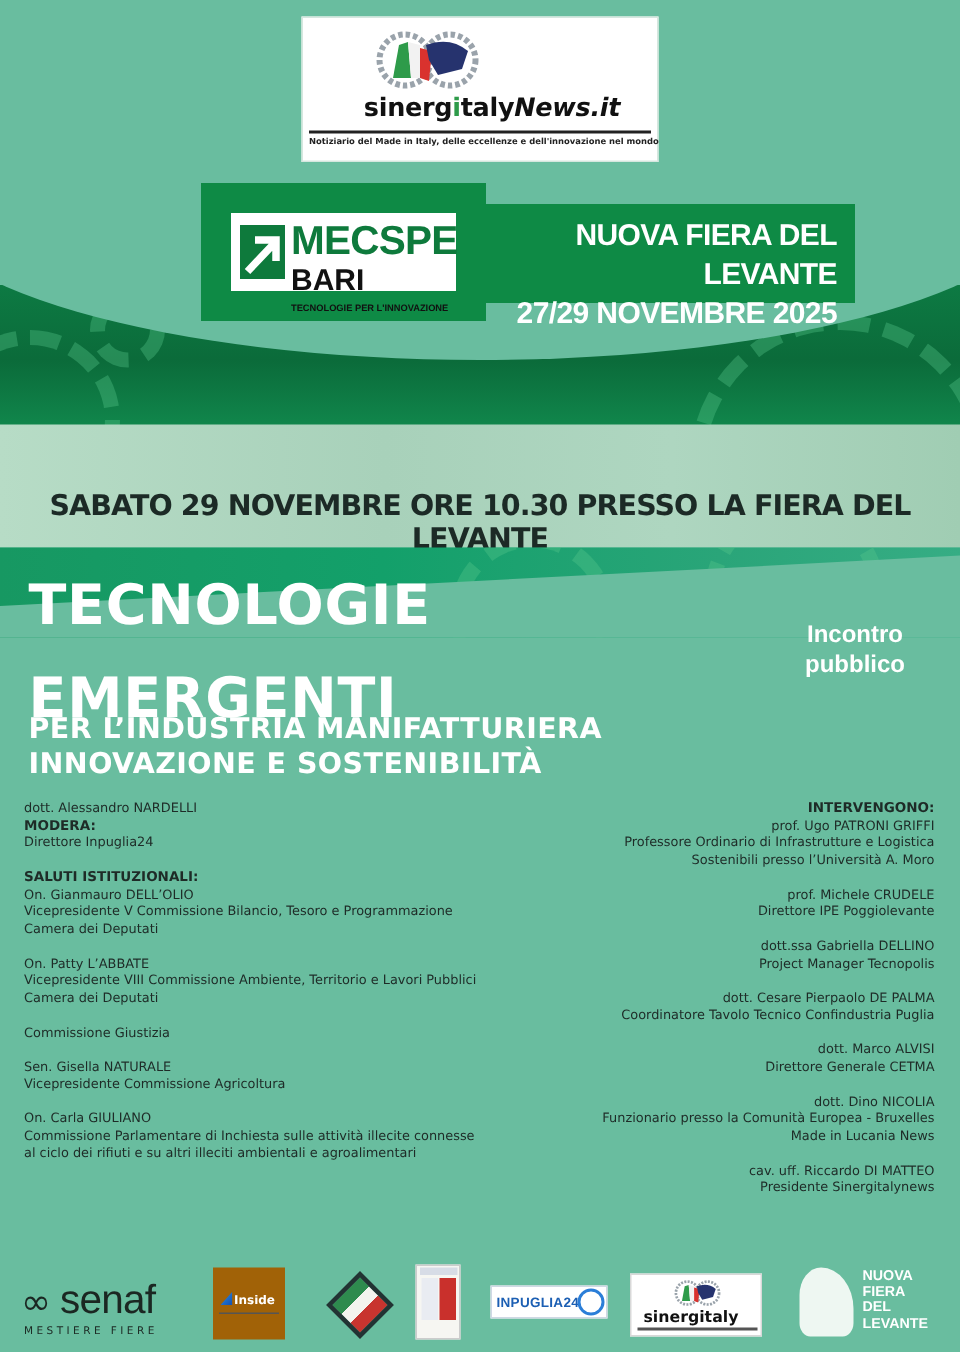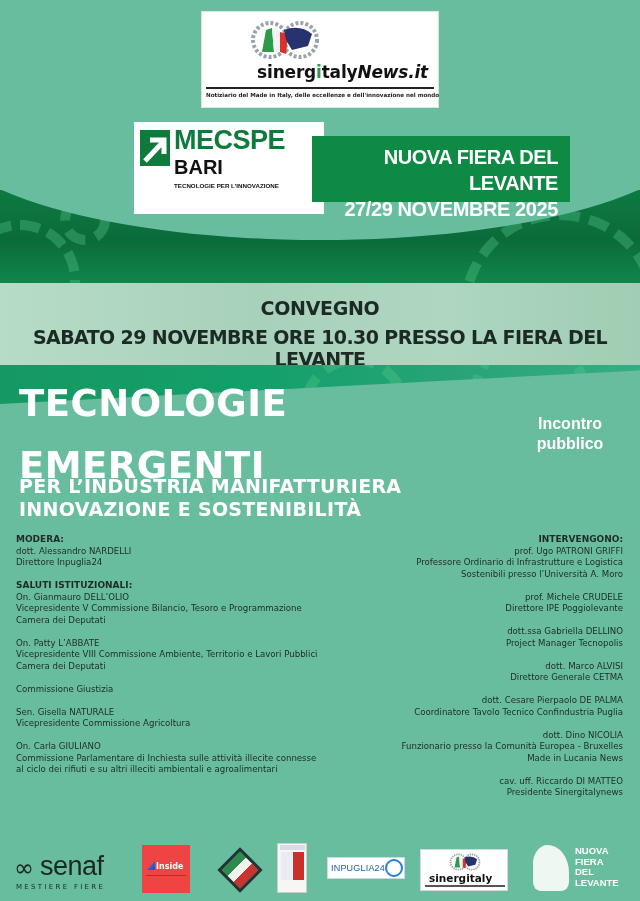--- a/index.html
+++ b/index.html
@@ -12,21 +12,21 @@
   }
   
   .top-logo {
     position: absolute; left: 201px; top: 11px; width: 238px; height: 97px;
     background: #ffffff; border: 1px solid #d6e7df;
   }
   .top-logo .emblem {
     position: absolute; left: 48px; top: 8px; width: 70px; height: 40px;
   }
   .top-logo .brand {
-    position: absolute; left: 26px; top: 50px; width: 200px; text-align: right;
+    position: absolute; left: 26px; top: 50px; width: 200px; text-align: center;
     font-family: "DejaVu Sans", sans-serif; font-weight: bold; font-size: 17px;
     color: #111; letter-spacing: -0.2px;
   }
   .top-logo .brand i { font-style: italic; }
   .top-logo .rule {
     position: absolute; left: 4px; top: 75px; width: 228px; height: 2px; background: #222;
   }
   .top-logo .tagline {
     position: absolute; left: 4px; top: 80px; width: 230px; text-align: center;
     font-size: 5.6px; font-weight: bold; color: #222; white-space: nowrap;
@@ -41,21 +41,21 @@
   .hero-band .arc {
     position: absolute; left: -60px; top: -170px; width: 760px; height: 220px;
     border-radius: 50%; background: #69bd9f;
   }
   .gear {
     position: absolute; border-radius: 50%;
     border: 10px dashed rgba(90, 200, 140, 0.35);
   }
   .mecspe-box {
     position: absolute; left: 134px; top: 122px; width: 190px; height: 92px;
-    background: #0e8a45; padding: 0;
+    background: #0e8a45; padding: 20px;
   }
   .mecspe-inner {
     position: relative; width: 100%; height: 100%; background: #fff;
   }
   .mecspe-arrow {
     position: absolute; left: 6px; top: 8px; width: 30px; height: 36px; background: #0e7a3c;
   }
   .mecspe-title {
     position: absolute; left: 40px; top: 3px; font-size: 27px; font-weight: bold;
     color: #0e7a3c; font-family: "Liberation Sans", sans-serif; letter-spacing: -0.5px;
@@ -143,21 +143,21 @@
   }
   .senaf .word {
     position: absolute; left: 26px; top: -1px; font-size: 27px; color: #1b2722;
     font-family: "Liberation Sans", sans-serif; letter-spacing: -0.5px;
   }
   .senaf .sub {
     position: absolute; left: 2px; top: 31px; font-size: 7px; color: #1b2722;
     letter-spacing: 2.3px; white-space: nowrap;
   }
   .inside {
-    left: 142px; top: 845px; width: 48px; height: 48px; background: #ef4444;
+    left: 142px; top: 845px; width: 48px; height: 48px; background: #a16207;
   }
   .inside .txt {
     position: absolute; left: 14px; top: 17px; font-size: 8px; color: #fff; font-weight: bold;
   }
   .inside .wing {
     position: absolute; left: 5px; top: 16px; width: 8px; height: 9px;
     background: linear-gradient(135deg, #2e8fe8, #1250b0);
     clip-path: polygon(0 100%, 100% 0, 100% 100%);
   }
   .inside .small {
@@ -176,21 +176,21 @@
     border: 1px solid #ccc;
   }
   .crest .l { position: absolute; left: 3px; top: 8px; width: 11px; height: 28px; background: #e9ecf2; }
   .crest .r { position: absolute; left: 15px; top: 8px; width: 11px; height: 28px; background: #c9302c; }
   .crest .top { position: absolute; left: 2px; top: 1px; width: 25px; height: 5px; background: #d7dce6; }
   .inpuglia {
     left: 327px; top: 857px; width: 78px; height: 22px; background: #fff;
     border: 1px solid #cfd8e4;
   }
   .inpuglia .txt {
-    position: absolute; left: 3px; top: 5px; font-size: 9px; font-weight: normal;
+    position: absolute; left: 3px; top: 5px; font-size: 9px; font-weight: bold;
     color: #1c5fb3; font-family: "Liberation Sans", sans-serif; letter-spacing: 0.2px;
   }
   .inpuglia .clock {
     position: absolute; right: 1px; top: 1px; width: 18px; height: 18px;
     border-radius: 50%; border: 2px solid #2b7ed8; background: #fff;
   }
   .sinergi-small {
     left: 420px; top: 849px; width: 88px; height: 42px; background: #fff;
     border: 1px solid #d8d8d8;
   }
@@ -251,21 +251,20 @@
     <div class="mecspe-sub">TECNOLOGIE PER L'INNOVAZIONE</div>
   </div>
 </div>
 
 <div class="venue-box">
   <div>NUOVA FIERA DEL LEVANTE</div>
   <div>27/29 NOVEMBRE 2025</div>
 </div>
 
 <div class="convegno-band">
-  <div class="c1">CONVEGNO</div>
   <div class="c2">SABATO 29 NOVEMBRE ORE 10.30 PRESSO LA FIERA DEL LEVANTE</div>
 </div>
 
 <div class="mid-band">
   <div class="gear" style="left:300px; top:-10px; width:110px; height:110px;"></div>
   <div class="gear" style="left:470px; top:-30px; width:120px; height:120px;"></div>
   <div class="slope"></div>
 </div>
 
 <div class="title1">TECNOLOGIE</div>
@@ -273,22 +272,22 @@
 <div class="subtitle1">PER L’INDUSTRIA MANIFATTURIERA</div>
 <div class="subtitle2">INNOVAZIONE E SOSTENIBILITÀ</div>
 
 <div class="incontro">
   <div>Incontro</div>
   <div>pubblico</div>
 </div>
 
 <div class="col-left">
   <div class="block">
+    <span class="line">dott. Alessandro NARDELLI</span>
     <span class="line sec-head">MODERA:</span>
-    <span class="line">dott. Alessandro NARDELLI</span>
     <span class="line">Direttore Inpuglia24</span>
   </div>
   <div class="block">
     <span class="line sec-head">SALUTI ISTITUZIONALI:</span>
     <span class="line">On. Gianmauro DELL’OLIO</span>
     <span class="line">Vicepresidente V Commissione Bilancio, Tesoro e Programmazione</span>
     <span class="line">Camera dei Deputati</span>
   </div>
   <div class="block">
     <span class="line">On. Patty L’ABBATE</span>
@@ -318,26 +317,26 @@
   </div>
   <div class="block">
     <span class="line">prof. Michele CRUDELE</span>
     <span class="line">Direttore IPE Poggiolevante</span>
   </div>
   <div class="block">
     <span class="line">dott.ssa Gabriella DELLINO</span>
     <span class="line">Project Manager Tecnopolis</span>
   </div>
   <div class="block">
+    <span class="line">dott. Cesare Pierpaolo DE PALMA</span>
+    <span class="line">Coordinatore Tavolo Tecnico Confindustria Puglia</span>
+  </div>
+  <div class="block">
     <span class="line">dott. Marco ALVISI</span>
     <span class="line">Direttore Generale CETMA</span>
-  </div>
-  <div class="block">
-    <span class="line">dott. Cesare Pierpaolo DE PALMA</span>
-    <span class="line">Coordinatore Tavolo Tecnico Confindustria Puglia</span>
   </div>
   <div class="block">
     <span class="line">dott. Dino NICOLIA</span>
     <span class="line">Funzionario presso la Comunità Europea - Bruxelles</span>
     <span class="line">Made in Lucania News</span>
   </div>
   <div class="block">
     <span class="line">cav. uff. Riccardo DI MATTEO</span>
     <span class="line">Presidente Sinergitalynews</span>
   </div>

